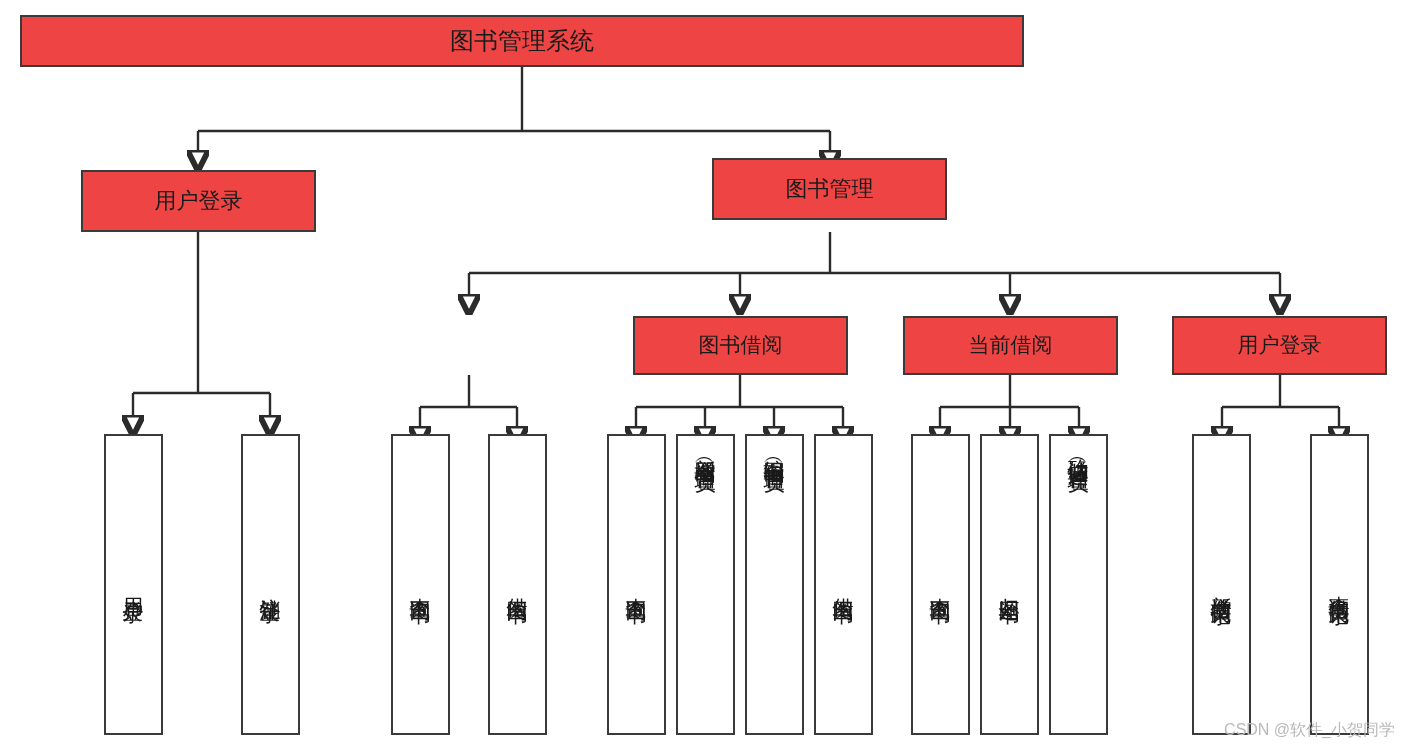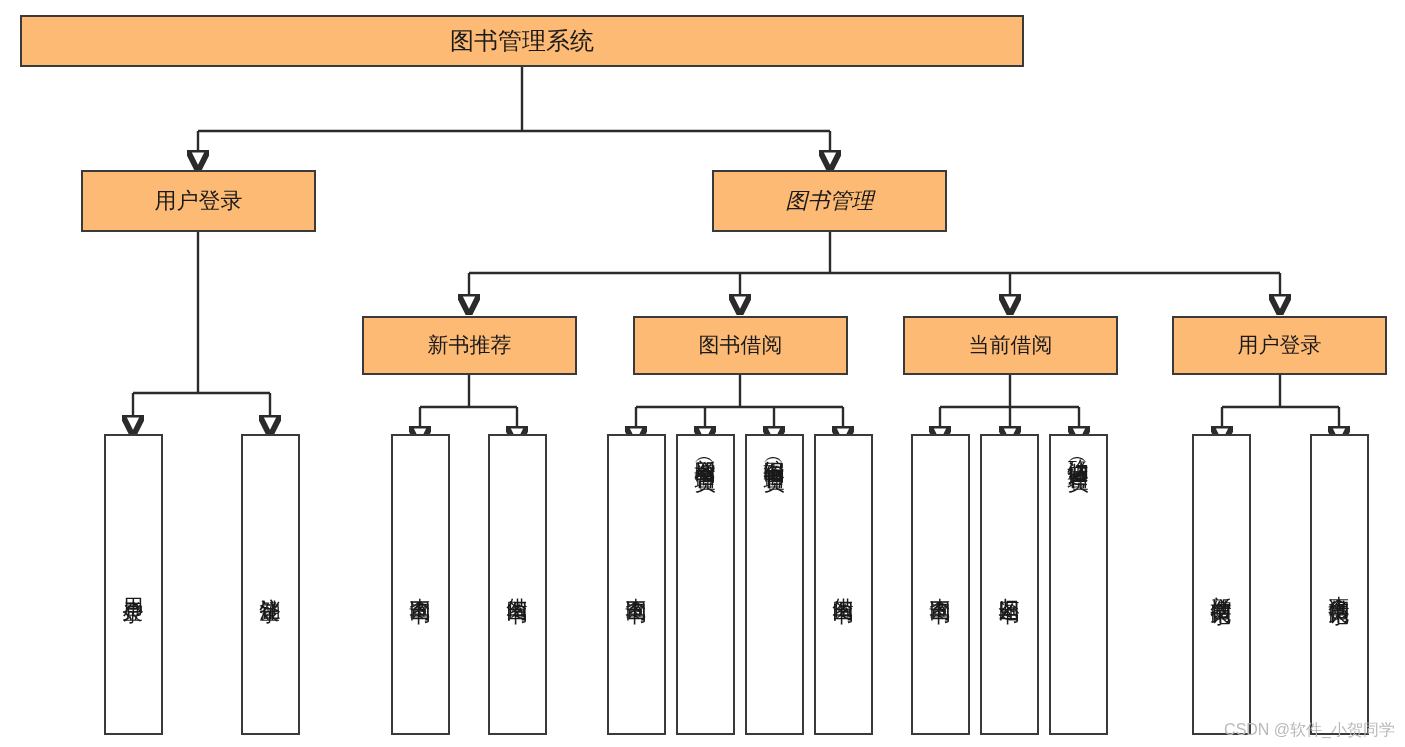--- a/index.html
+++ b/index.html
@@ -14,21 +14,21 @@
     position: relative;
     width: 1405px;
     height: 747px;
     background: #ffffff;
     overflow: hidden;
   }
   .node {
     position: absolute;
     box-sizing: border-box;
     border: 2px solid #3a3a3a;
-    background: #fdba74;
+    background: #ef4444;
     color: #1a1a1a;
     display: flex;
     align-items: center;
     justify-content: center;
     text-align: center;
     line-height: 1.25;
   }
   .node.root {
     font-size: 24px;
   }
@@ -132,23 +132,22 @@
 
     <line x1="1280" y1="375" x2="1280" y2="407"></line>
     <line x1="1222" y1="407" x2="1339" y2="407"></line>
     <line x1="1222" y1="407" x2="1222" y2="428" marker-end="url(#arrow)"></line>
     <line x1="1339" y1="407" x2="1339" y2="428" marker-end="url(#arrow)"></line>
   </svg>
 
   <div class="node root" style="left:20px; top:15px; width:1004px; height:52px;">图书管理系统</div>
 
   <div class="node lvl2" style="left:81px; top:170px; width:235px; height:62px;">用户登录</div>
-  <div class="node lvl2" style="left:712px; top:170px; width:235px; height:62px;font-style:italic;">图书管理</div>
+  <div class="node lvl2" style="left:712px; top:158px; width:235px; height:62px;">图书管理</div>
 
-  <div class="node lvl3" style="left:362px; top:316px; width:215px; height:59px;">新书推荐</div>
   <div class="node lvl3" style="left:633px; top:316px; width:215px; height:59px;">图书借阅</div>
   <div class="node lvl3" style="left:903px; top:316px; width:215px; height:59px;">当前借阅</div>
   <div class="node lvl3" style="left:1172px; top:316px; width:215px; height:59px;">用户登录</div>
 
   <div class="leaf align-center" style="left:104px; top:434px; width:59px; height:301px;">
     <span class="vtext">用户登录</span>
   </div>
   <div class="leaf align-center" style="left:241px; top:434px; width:59px; height:301px;">
     <span class="vtext">注销登录</span>
   </div>

